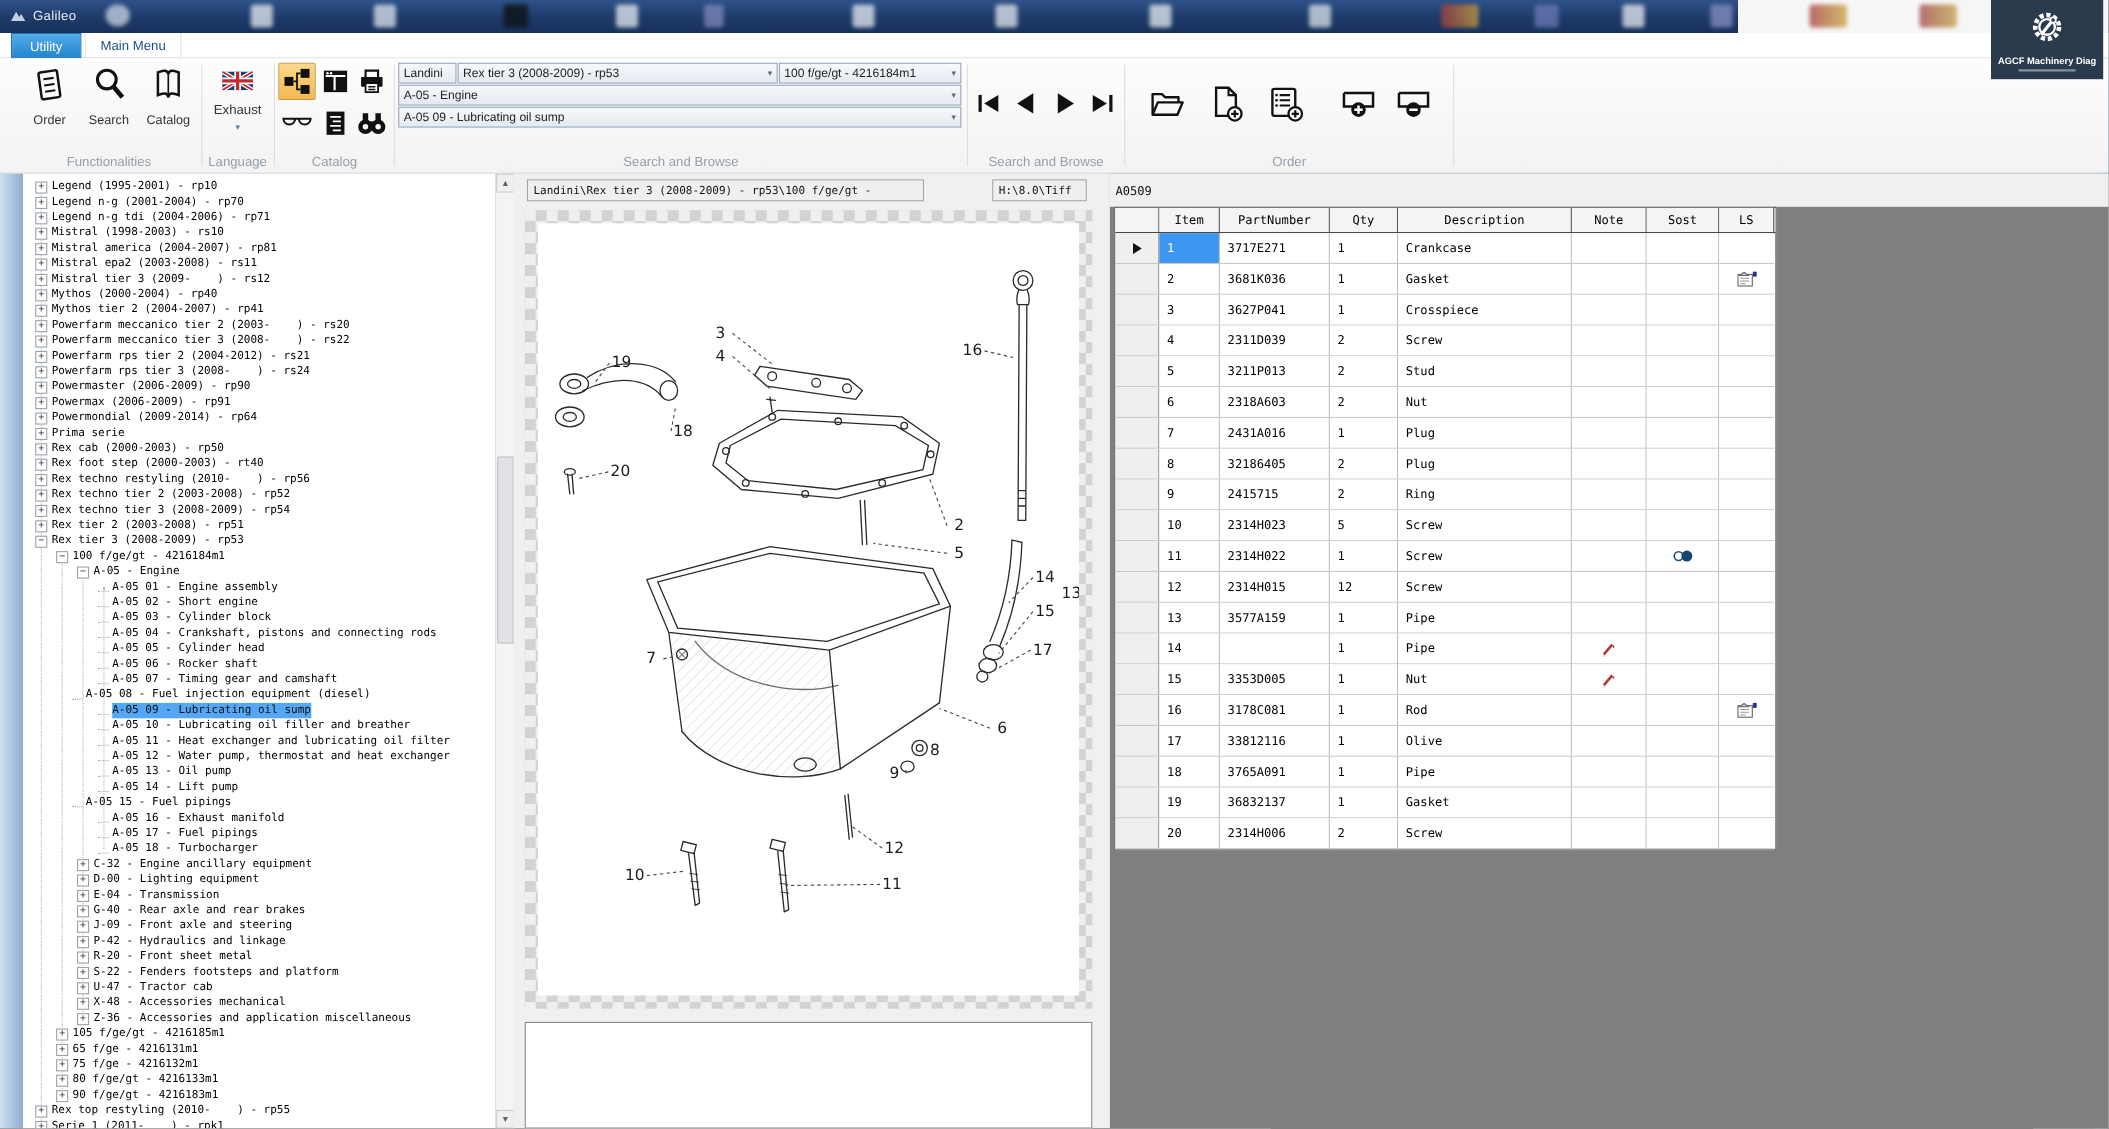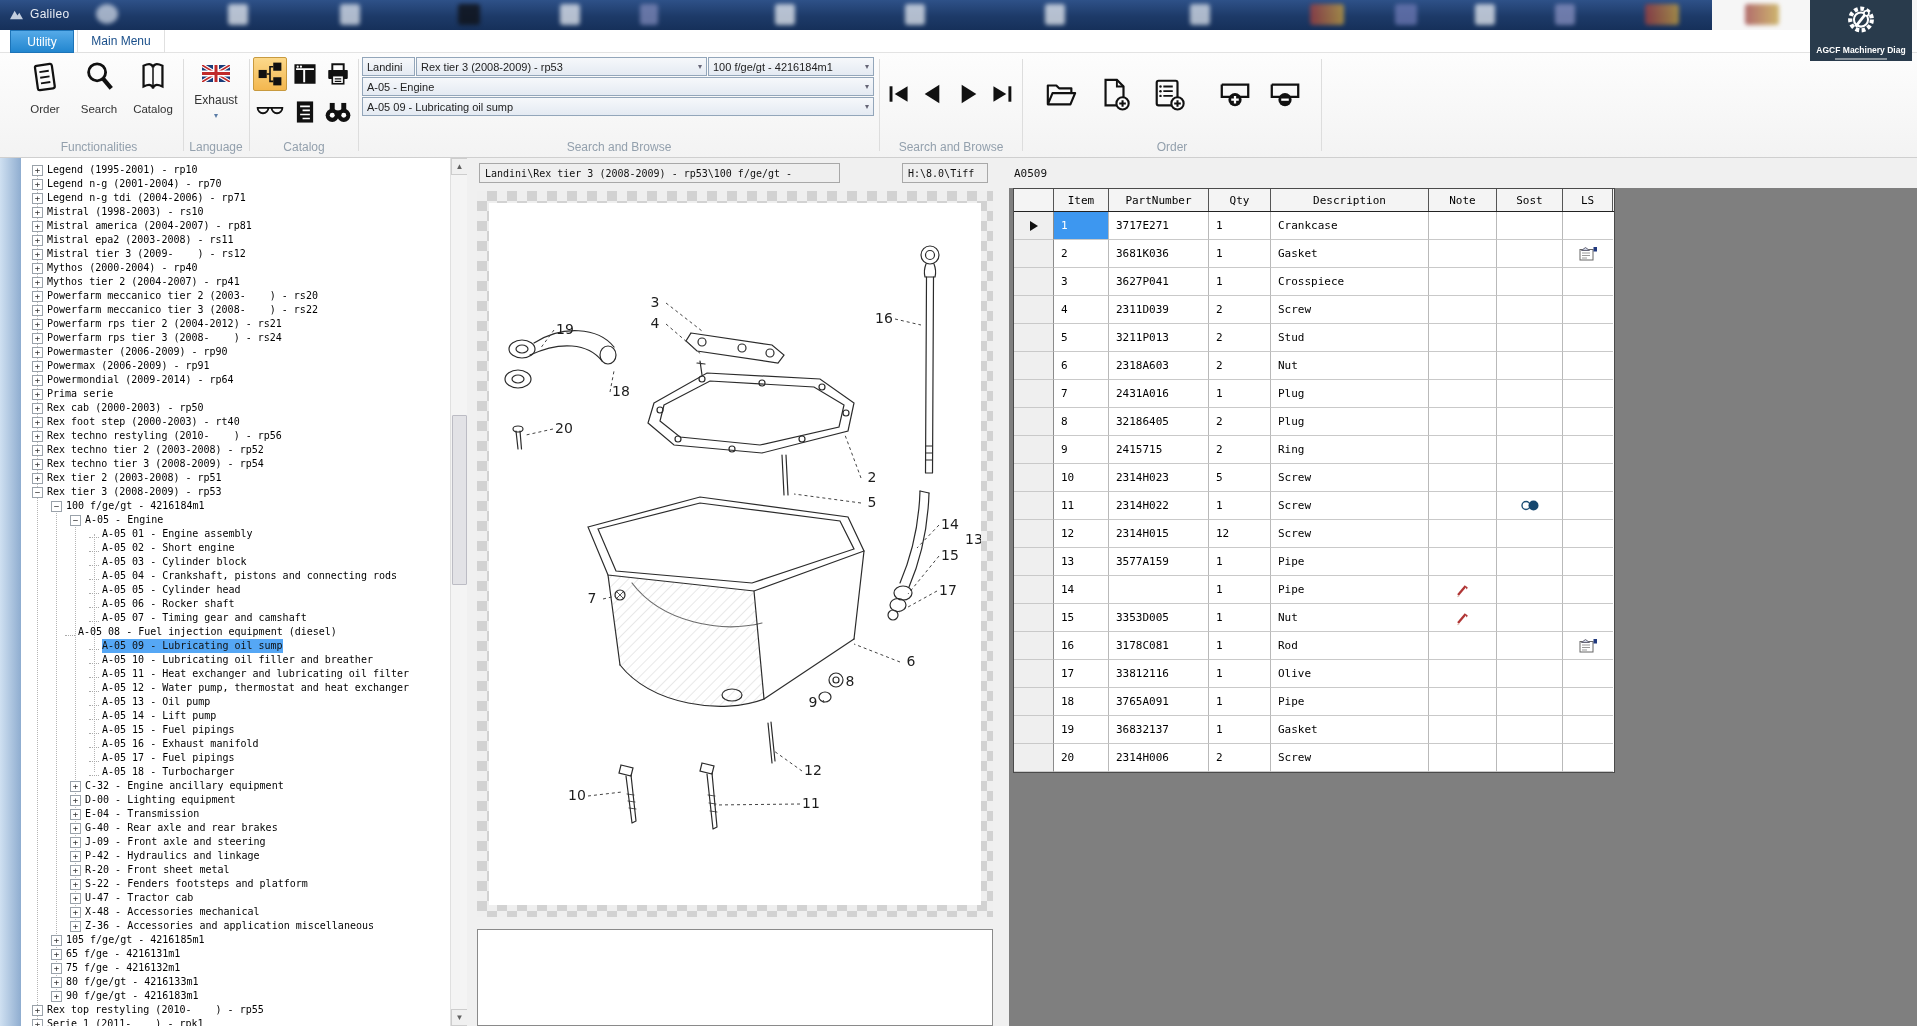--- a/index.html
+++ b/index.html
@@ -2,28 +2,28 @@
 <html><head>
 <meta charset="utf-8">
 <style>
   html,body{margin:0;padding:0;background:#444;}
   *{box-sizing:border-box;}
   .window{position:relative;width:1917px;height:1026px;background:#f6f6f6;overflow:hidden;
           font-family:"Liberation Sans",sans-serif;}
   .abs{position:absolute;}
 
   
-  .titlebar{left:0;top:0;width:1712px;height:30px;
+  .titlebar{left:0;top:0;width:1580px;height:30px;
     background:linear-gradient(180deg,#2e5188 0%,#1d3a68 55%,#16305a 100%);}
   .titlebar .appicon{left:9px;top:8px;width:15px;height:13px;}
   .titlebar .title{left:30px;top:7px;color:#e9edf4;font-size:12px;letter-spacing:.3px;}
   .blob{top:4px;height:21px;border-radius:3px;filter:blur(2px);opacity:.75;}
 
   
-  .logobox{left:1810px;top:0;width:102px;height:61px;background:#293b4c;z-index:30;
+  .logobox{left:1810px;top:0;width:102px;height:72px;background:#293b4c;z-index:30;
     display:flex;flex-direction:column;align-items:center;justify-content:center;}
   .logobox .lname{color:#fff;font-size:8.5px;font-weight:bold;margin-top:3px;white-space:nowrap;}
   .logobox .lsub{width:52px;height:2px;background:rgba(255,255,255,.45);margin-top:3px;}
 
   
   .tabbar{left:0;top:30px;width:1917px;height:23px;background:#fff;border-bottom:1px solid #e3e3e3;}
   .tab{position:absolute;top:0;height:23px;font-size:12px;line-height:22px;text-align:center;}
   .tab.active{left:10px;width:64px;color:#fff;
      background:linear-gradient(180deg,#55aae8,#2286cf);border:1px solid #1d74b8;}
   .tab.plain{left:77px;width:88px;color:#1a4f8a;background:#fff;border:1px solid #e0e0e0;border-top:none;}
@@ -376,21 +376,21 @@
           <div class="tree-row" style="padding-left: 68px;"><span class="dashlead"></span><span class="tree-label">A-05 05 - Cylinder head</span></div>
           <div class="tree-row" style="padding-left: 68px;"><span class="dashlead"></span><span class="tree-label">A-05 06 - Rocker shaft</span></div>
           <div class="tree-row" style="padding-left: 68px;"><span class="dashlead"></span><span class="tree-label">A-05 07 - Timing gear and camshaft</span></div>
           <div class="tree-row" style="padding-left: 44px;"><span class="dashlead"></span><span class="tree-label">A-05 08 - Fuel injection equipment (diesel)</span></div>
           <div class="tree-row" style="padding-left: 68px;"><span class="dashlead"></span><span class="tree-label sel">A-05 09 - Lubricating oil sump</span></div>
           <div class="tree-row" style="padding-left: 68px;"><span class="dashlead"></span><span class="tree-label">A-05 10 - Lubricating oil filler and breather</span></div>
           <div class="tree-row" style="padding-left: 68px;"><span class="dashlead"></span><span class="tree-label">A-05 11 - Heat exchanger and lubricating oil filter</span></div>
           <div class="tree-row" style="padding-left: 68px;"><span class="dashlead"></span><span class="tree-label">A-05 12 - Water pump, thermostat and heat exchanger</span></div>
           <div class="tree-row" style="padding-left: 68px;"><span class="dashlead"></span><span class="tree-label">A-05 13 - Oil pump</span></div>
           <div class="tree-row" style="padding-left: 68px;"><span class="dashlead"></span><span class="tree-label">A-05 14 - Lift pump</span></div>
-          <div class="tree-row" style="padding-left: 68px;"><span class="dashlead"></span><span class="tree-label">A-05 15 - Fuel pipings</span></div>
+          <div class="tree-row" style="padding-left: 44px;"><span class="dashlead"></span><span class="tree-label">A-05 15 - Fuel pipings</span></div>
           <div class="tree-row" style="padding-left: 68px;"><span class="dashlead"></span><span class="tree-label">A-05 16 - Exhaust manifold</span></div>
           <div class="tree-row" style="padding-left: 68px;"><span class="dashlead"></span><span class="tree-label">A-05 17 - Fuel pipings</span></div>
           <div class="tree-row" style="padding-left: 68px;"><span class="dashlead"></span><span class="tree-label">A-05 18 - Turbocharger</span></div>
           <div class="tree-row" style="padding-left: 49px;"><span class="twisty">+</span><span class="tree-label">C-32 - Engine ancillary equipment</span></div>
           <div class="tree-row" style="padding-left: 49px;"><span class="twisty">+</span><span class="tree-label">D-00 - Lighting equipment</span></div>
           <div class="tree-row" style="padding-left: 49px;"><span class="twisty">+</span><span class="tree-label">E-04 - Transmission</span></div>
           <div class="tree-row" style="padding-left: 49px;"><span class="twisty">+</span><span class="tree-label">G-40 - Rear axle and rear brakes</span></div>
           <div class="tree-row" style="padding-left: 49px;"><span class="twisty">+</span><span class="tree-label">J-09 - Front axle and steering</span></div>
           <div class="tree-row" style="padding-left: 49px;"><span class="twisty">+</span><span class="tree-label">P-42 - Hydraulics and linkage</span></div>
           <div class="tree-row" style="padding-left: 49px;"><span class="twisty">+</span><span class="tree-label">R-20 - Front sheet metal</span></div>

